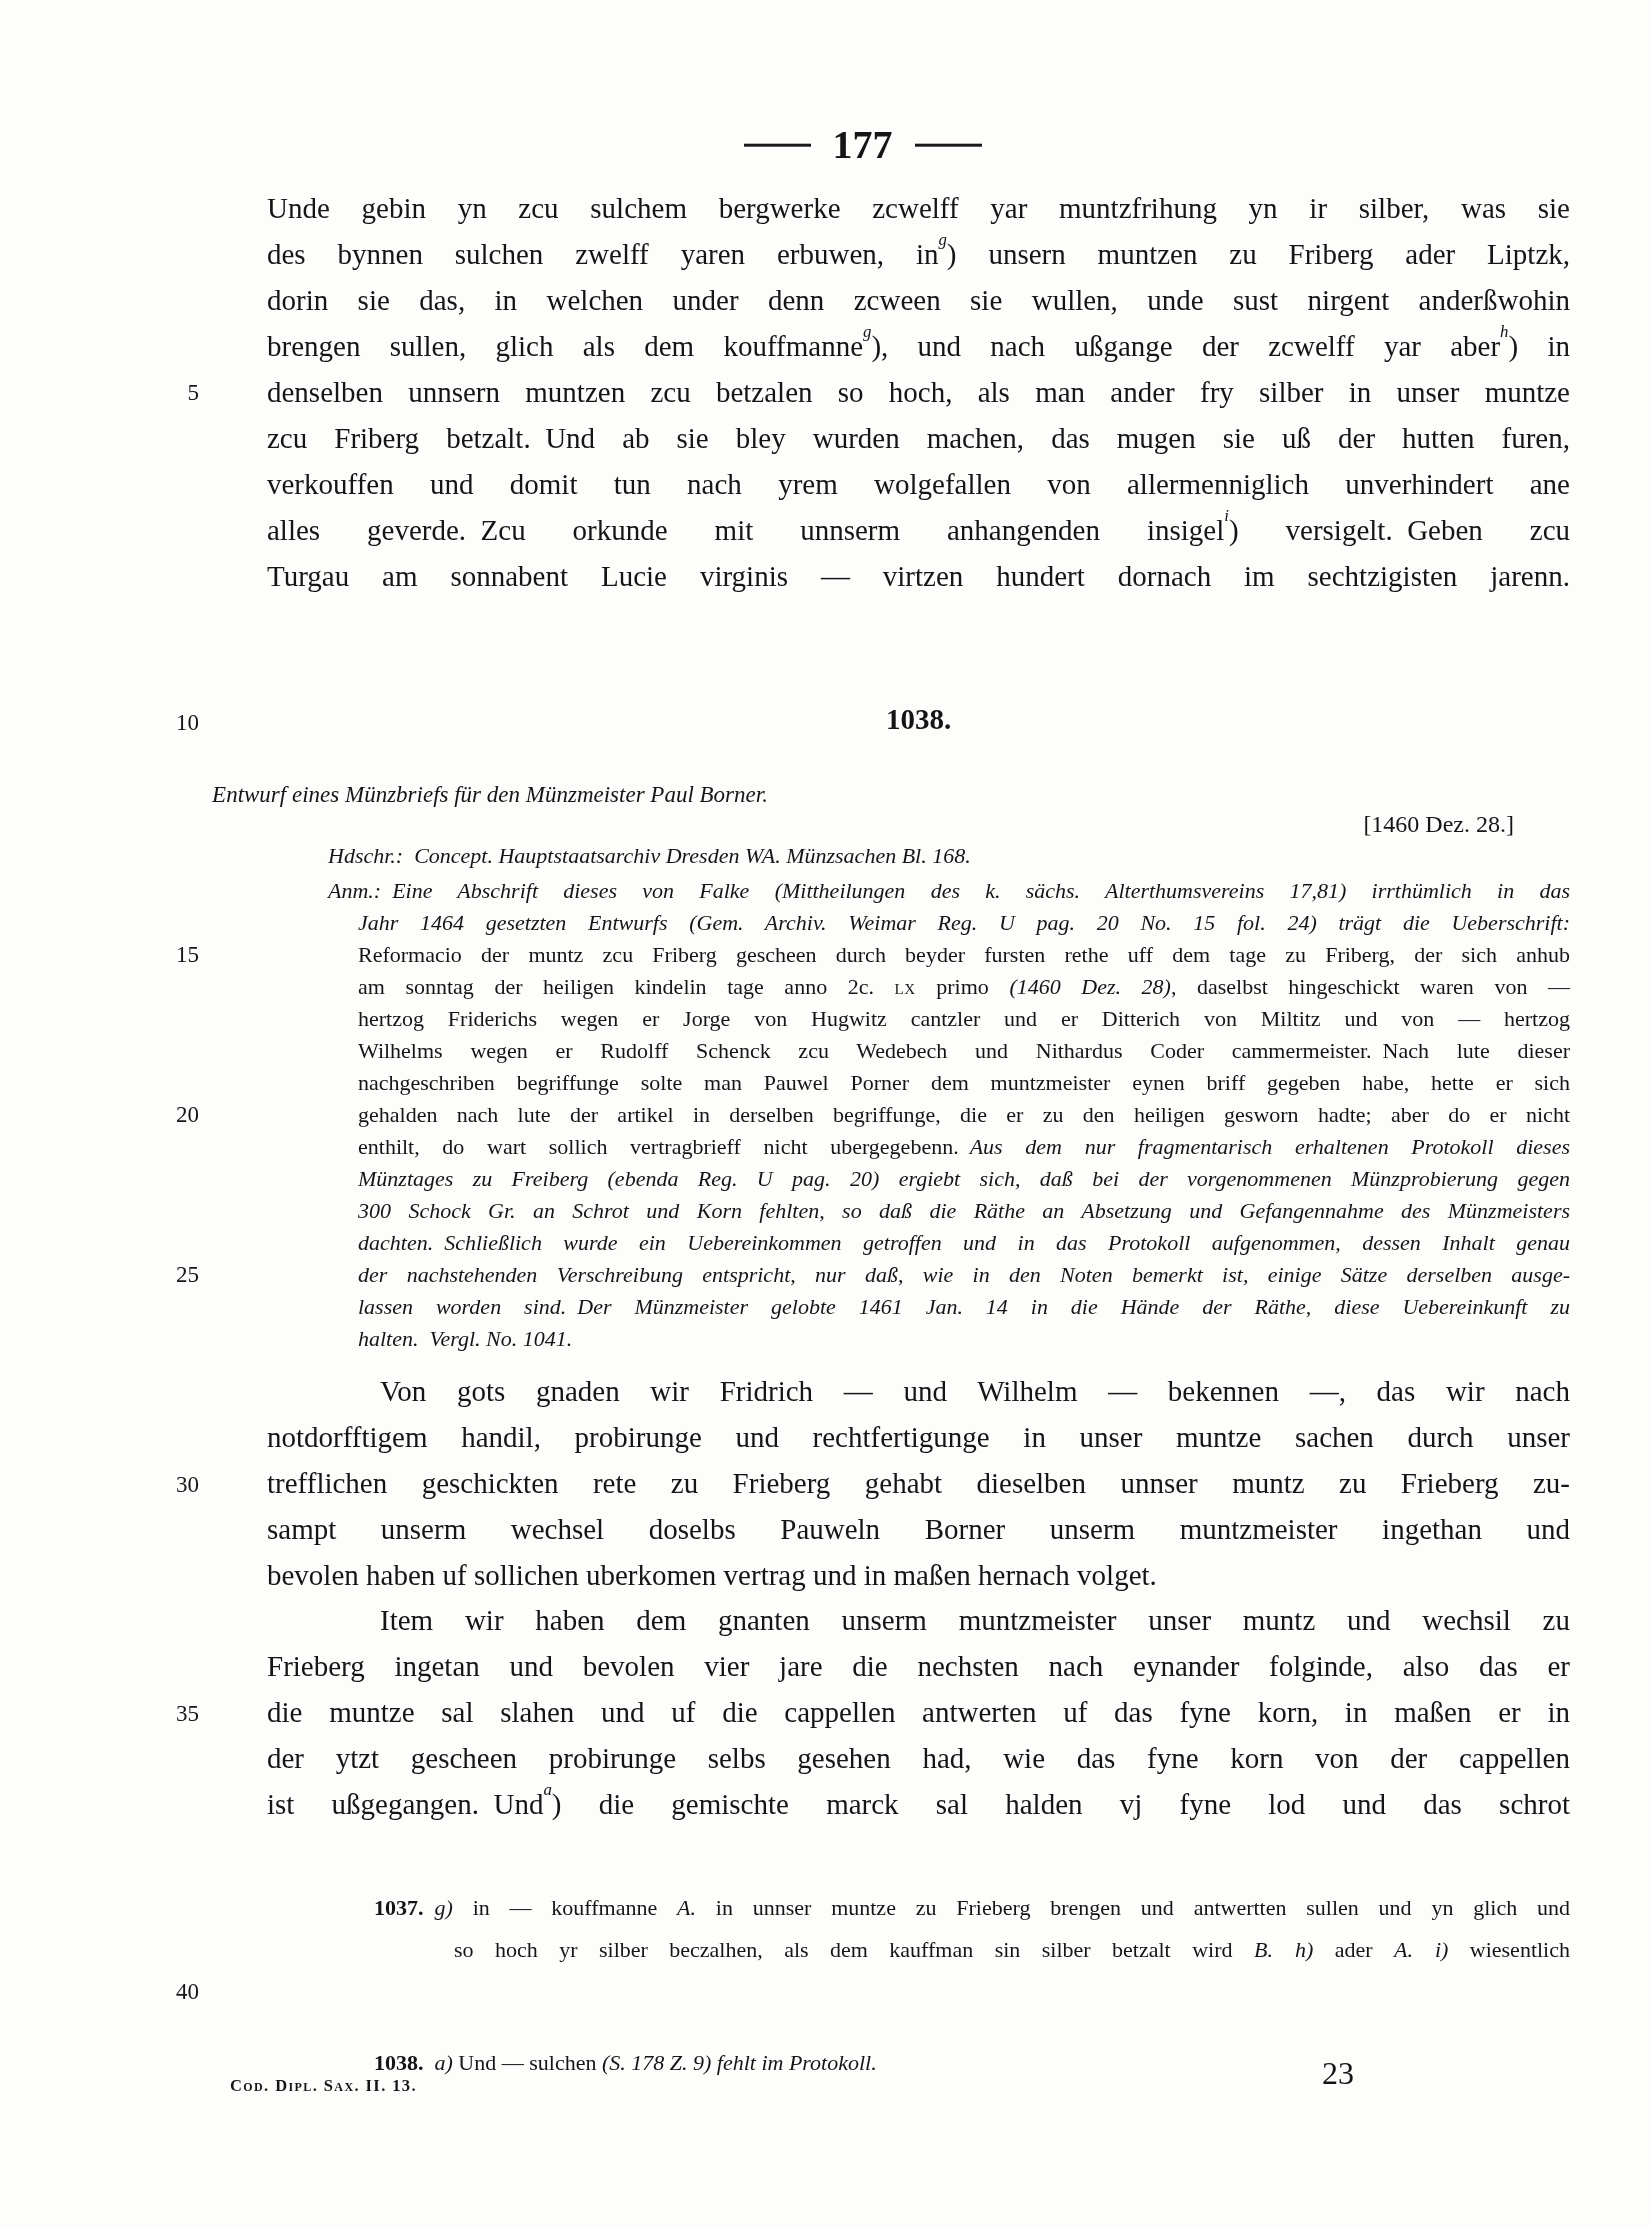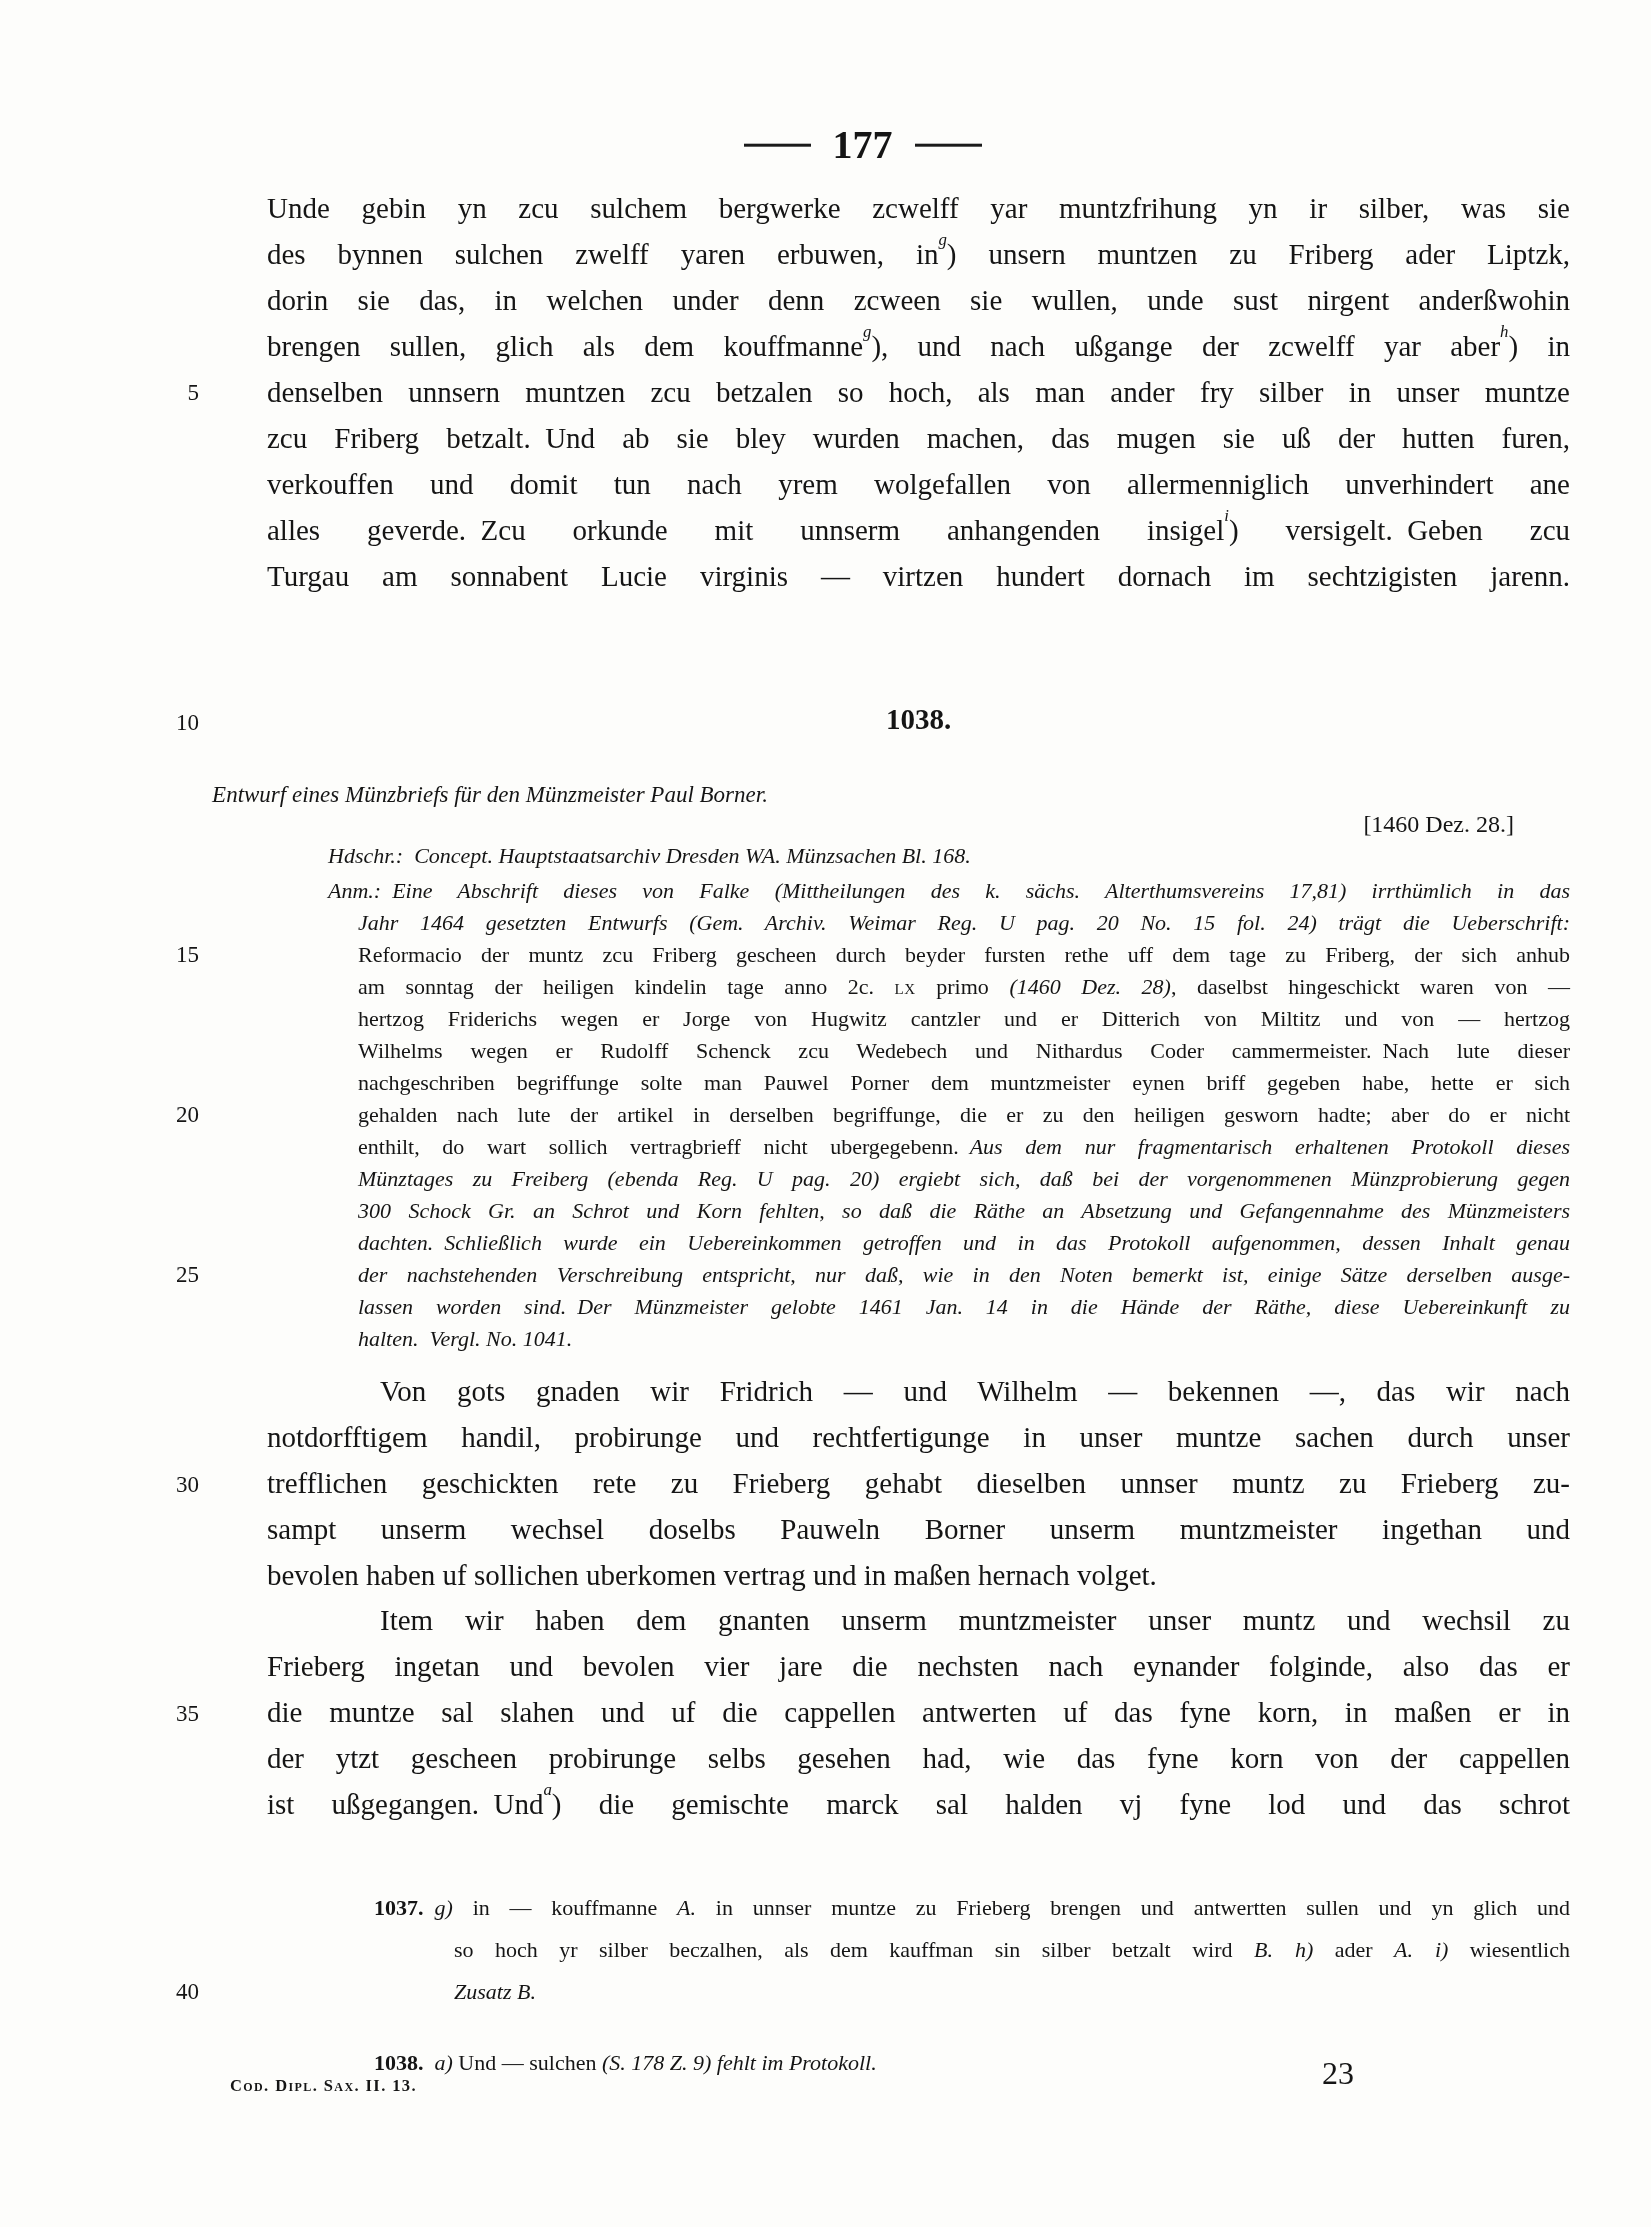--- a/index.html
+++ b/index.html
@@ -123,21 +123,20 @@
         <div class="line" style="padding-left: 113px;"><span class="">Item wir haben dem gnanten unserm muntzmeister unser muntz und wechsil zu</span></div>
         <div class="line"><span class="">Frieberg ingetan und bevolen vier jare die nechsten nach eynander folginde, also das er</span></div>
         <div class="line"><span class="">die muntze sal slahen und uf die cappellen antwerten uf das fyne korn, in maßen er in</span></div>
         <div class="line"><span class="">der ytzt gescheen probirunge selbs gesehen had, wie das fyne korn von der cappellen</span></div>
         <div class="line"><span class="">ist ußgegangen. Und</span><sup class="i">a</sup><span class="">) die gemischte marck sal halden vj fyne lod und das schrot</span></div>
       </div>
 
     <div class="block foot" style="top:1887px">
         <div class="line" style="padding-left: 107px;"><span class="b">1037.</span><span class=""> </span><span class="i">g)</span><span class=""> in — kouffmanne </span><span class="i">A.</span><span class=""> in unnser muntze zu Frieberg brengen und antwertten sullen und yn glich und</span></div>
         <div class="line" style="padding-left: 187px;"><span class="">so hoch yr silber beczalhen, als dem kauffman sin silber betzalt wird </span><span class="i">B.</span><span class=""> </span><span class="i">h)</span><span class=""> ader </span><span class="i">A.</span><span class=""> </span><span class="i">i)</span><span class=""> wiesentlich</span></div>
-        <div class="line nojust" style="padding-left: 187px;"><span class="i">Zusatz B.</span></div>
       </div>
 
     <div class="block foot" style="top:2042px">
         <div class="line nojust" style="padding-left: 107px;"><span class="b">1038.</span><span class=""> </span><span class="i">a)</span><span class=""> Und — sulchen </span><span class="i">(S. 178 Z. 9) fehlt im Protokoll.</span></div>
       </div>
 
   </div>
 
   <div class="footer-sig">Cod. Dipl. Sax. II. 13.</div>
 

